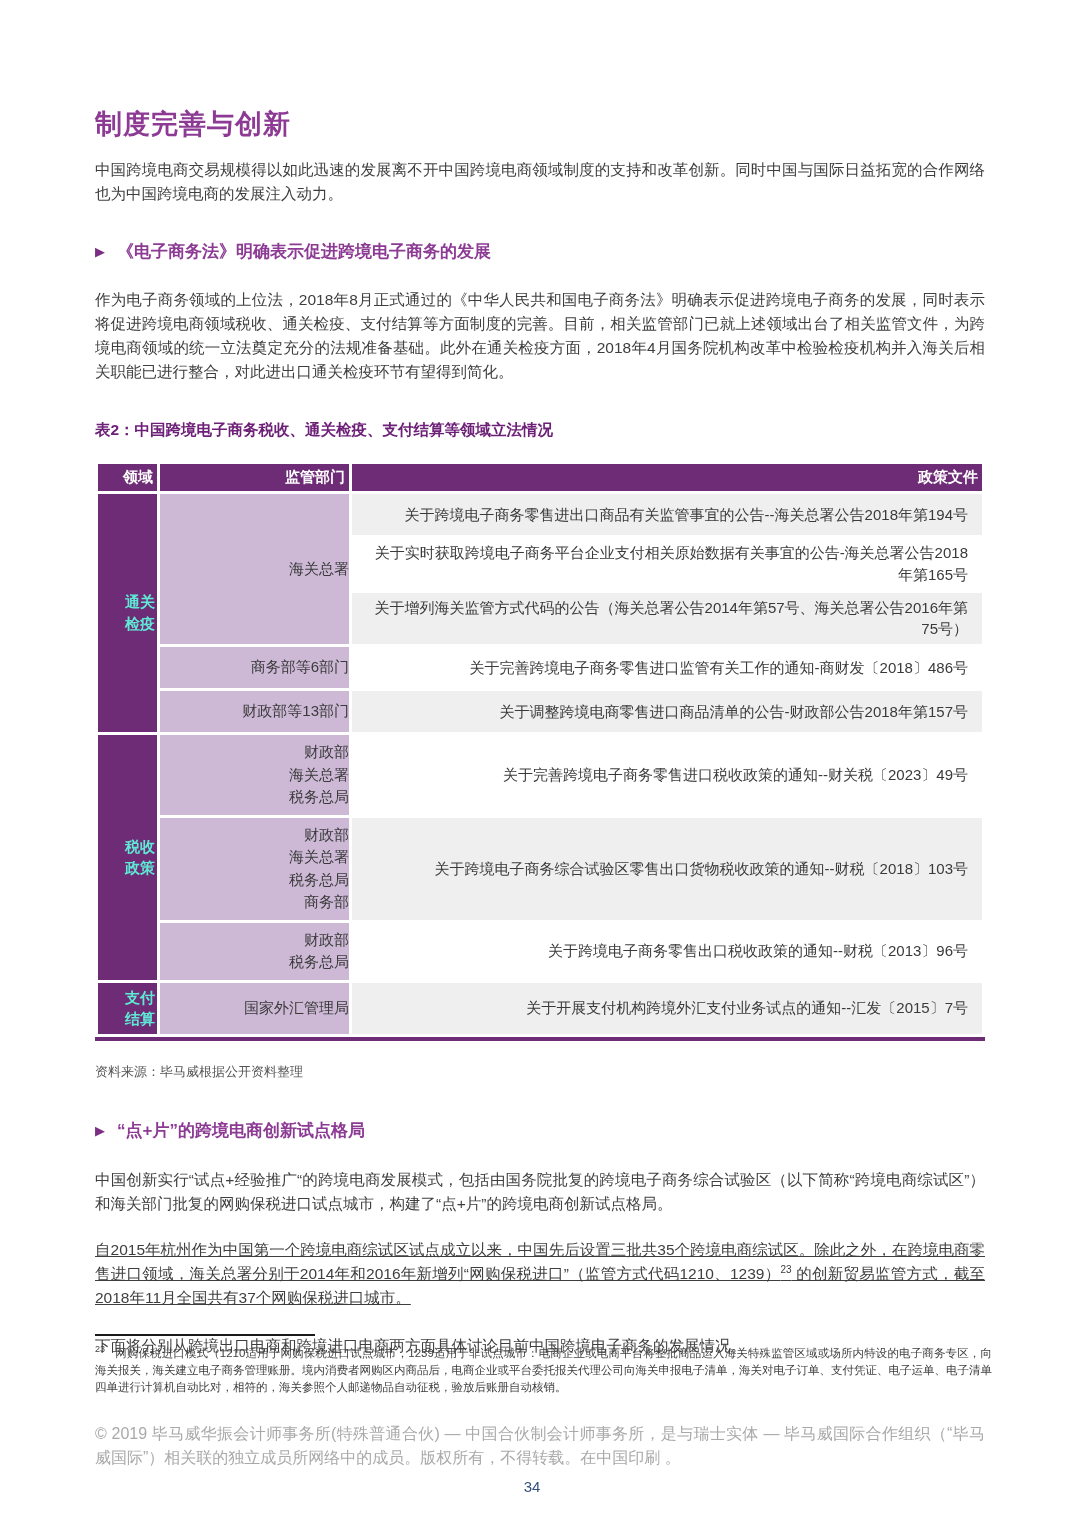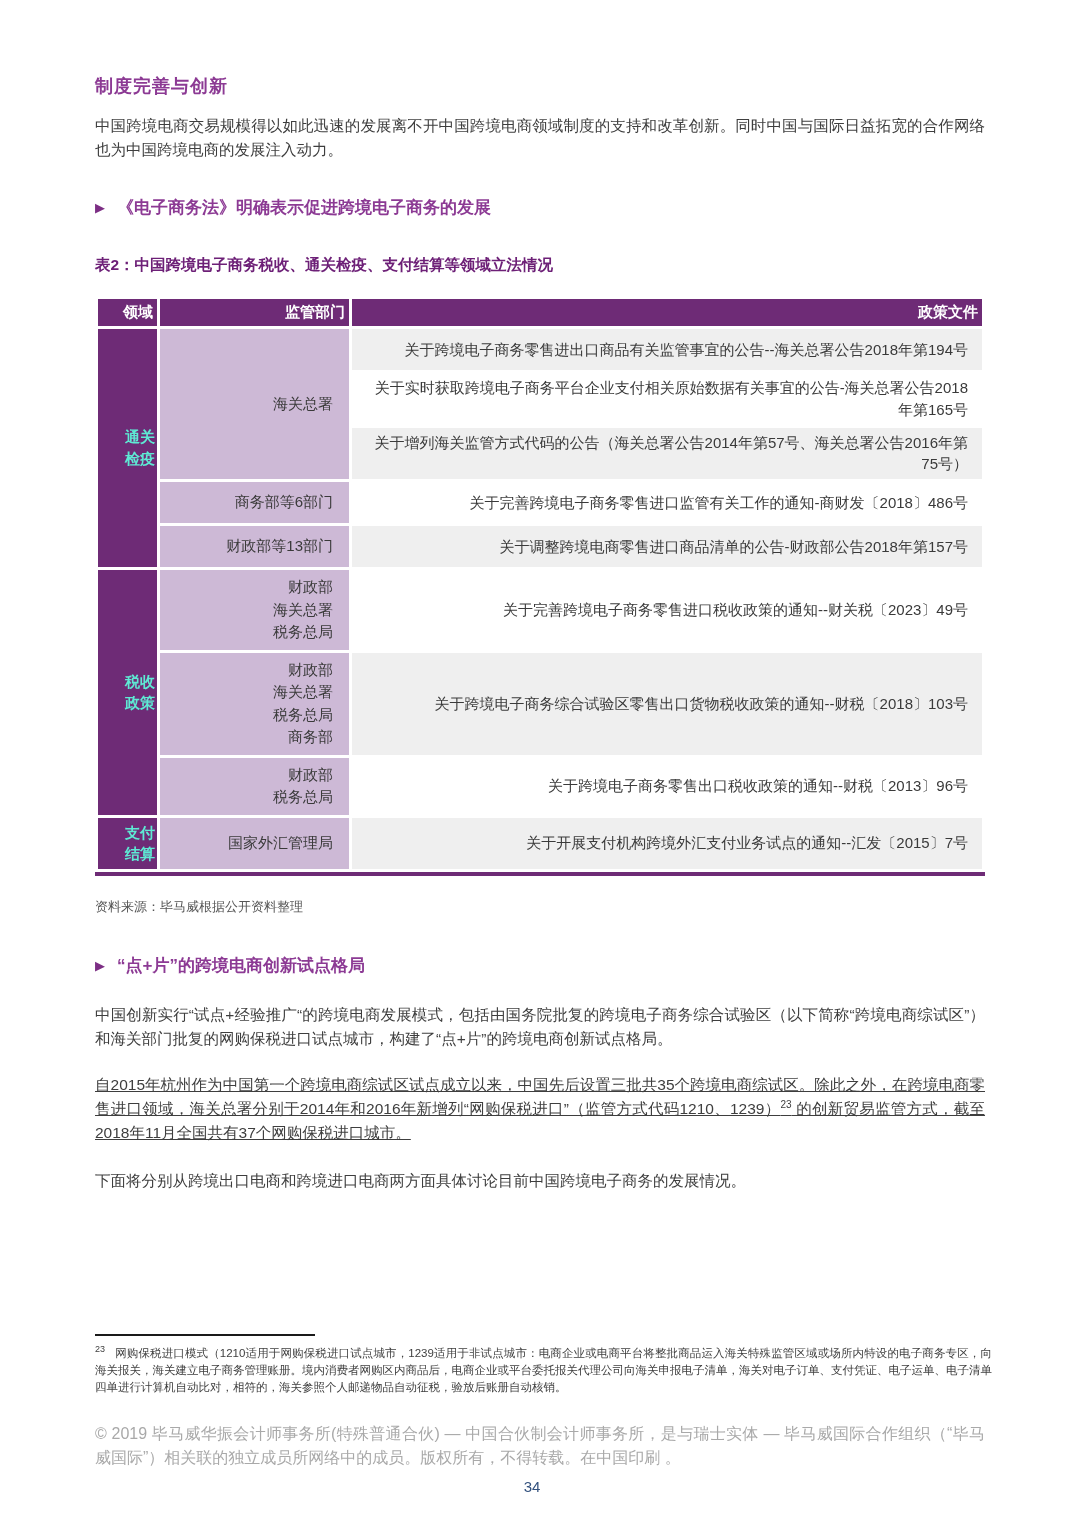--- a/index.html
+++ b/index.html
@@ -12,22 +12,22 @@
     font-family: "Liberation Sans", "DejaVu Sans", sans-serif;
     color: #3e3e3e;
   }
   .content {
     position: absolute;
     left: 95px;
     right: 95px;
     top: 0;
   }
   .page-title {
-    margin-top: 74px;
-    font-size: 18px;
+    margin-top: 106px;
+    font-size: 27px;
     font-weight: bold;
     color: #8c3a94;
     letter-spacing: 1px;
   }
   .body-para {
     font-size: 15.5px;
     line-height: 1.55;
     text-align: justify;
     color: #3e3e3e;
   }
@@ -79,21 +79,21 @@
     background: #6e2b76;
     color: #5eead4;
     font-weight: bold;
     line-height: 1.45;
     padding: 4px 2px;
   }
   td.regulator-cell {
     background: #cdb9d6;
     color: #3a3a3a;
     line-height: 1.5;
-    padding: 6px 16px;
+    padding: 6px 0;
   }
   td.policy-cell {
     background: #ffffff;
     color: #3a3a3a;
     line-height: 1.45;
     padding: 4px 14px;
     height: 44px;
   }
   td.policy-cell.zebra { background: #efefef; }
   .source-note {
@@ -159,20 +159,21 @@
 
   <h1 class="page-title">制度完善与创新</h1>
 
   <p class="body-para intro-para">中国跨境电商交易规模得以如此迅速的发展离不开中国跨境电商领域制度的支持和改革创新。同时中国与国际日益拓宽的合作网络也为中国跨境电商的发展注入动力。</p>
 
   <div class="section-heading sh1">
     <span class="arrow">▶</span>
     <span>《电子商务法》明确表示促进跨境电子商务的发展</span>
   </div>
 
+  <p class="body-para para-s1">作为电子商务领域的上位法，2018年8月正式通过的《中华人民共和国电子商务法》明确表示促进跨境电子商务的发展，同时表示将促进跨境电商领域税收、通关检疫、支付结算等方面制度的完善。目前，相关监管部门已就上述领域出台了相关监管文件，为跨境电商领域的统一立法奠定充分的法规准备基础。此外在通关检疫方面，2018年4月国务院机构改革中检验检疫机构并入海关后相关职能已进行整合，对此进出口通关检疫环节有望得到简化。</p>
 
   <div class="table-title">表2：中国跨境电子商务税收、通关检疫、支付结算等领域立法情况</div>
 
   <div class="table-wrap">
     <table class="legislation">
       <colgroup>
         <col style="width:62px">
         <col style="width:192px">
         <col>
       </colgroup>

